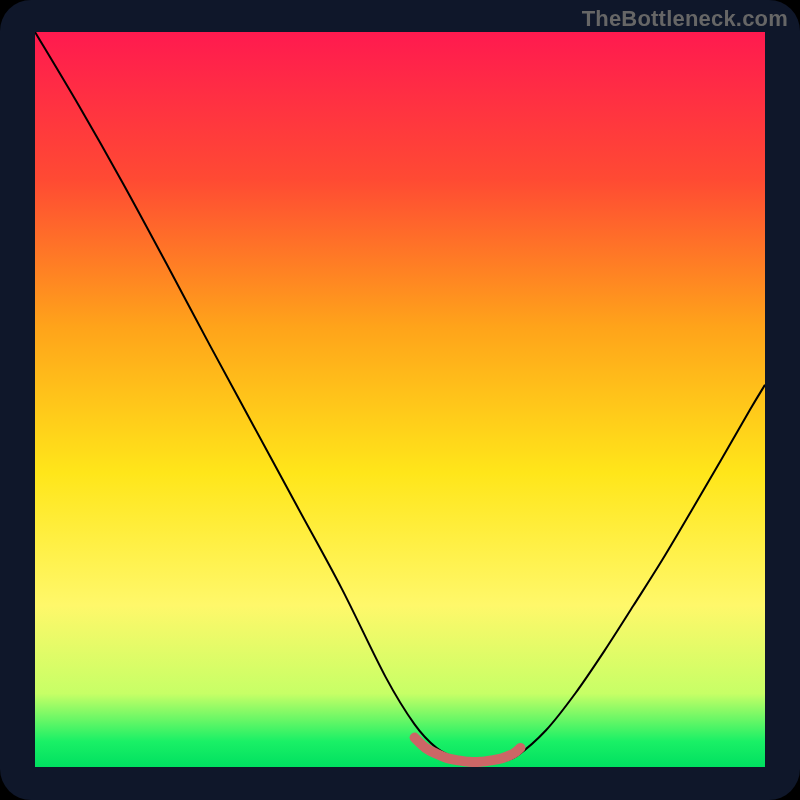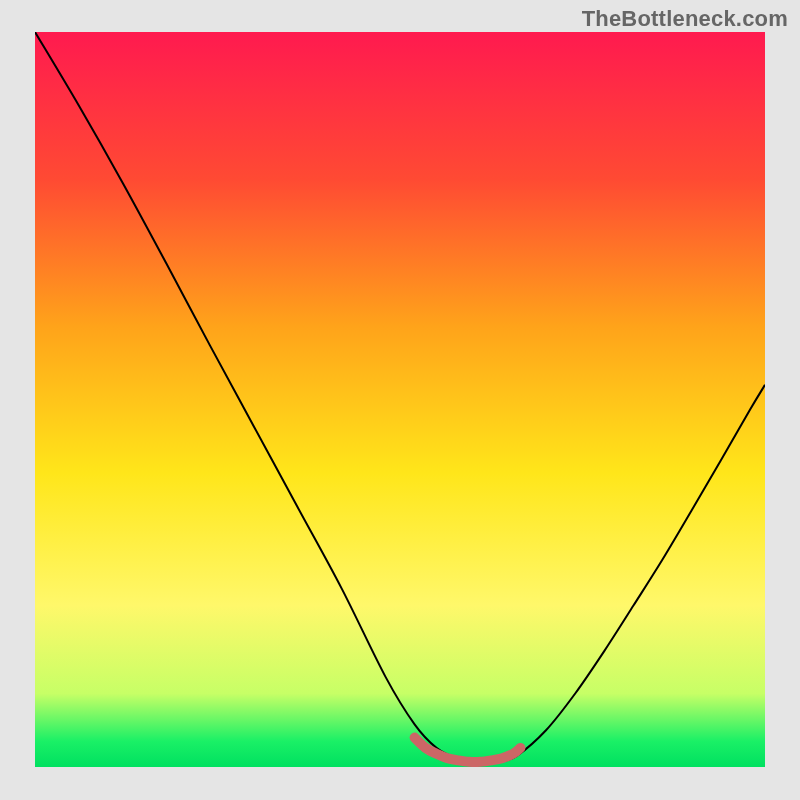--- a/index.html
+++ b/index.html
@@ -8,21 +8,22 @@
     width: 800px;
     height: 800px;
     background: #000;
     overflow: hidden;
     font-family: Arial, Helvetica, sans-serif;
   }
   .frame {
     position: relative;
     width: 800px;
     height: 800px;
-    background: #e5e5e5;
+    background: #0f172a;
+    border-radius: 31px;
   }
   .watermark {
     position: absolute;
     top: 6px;
     right: 12px;
     color: #666;
     font-size: 22px;
     font-weight: 600;
     letter-spacing: 0.2px;
     z-index: 5;

